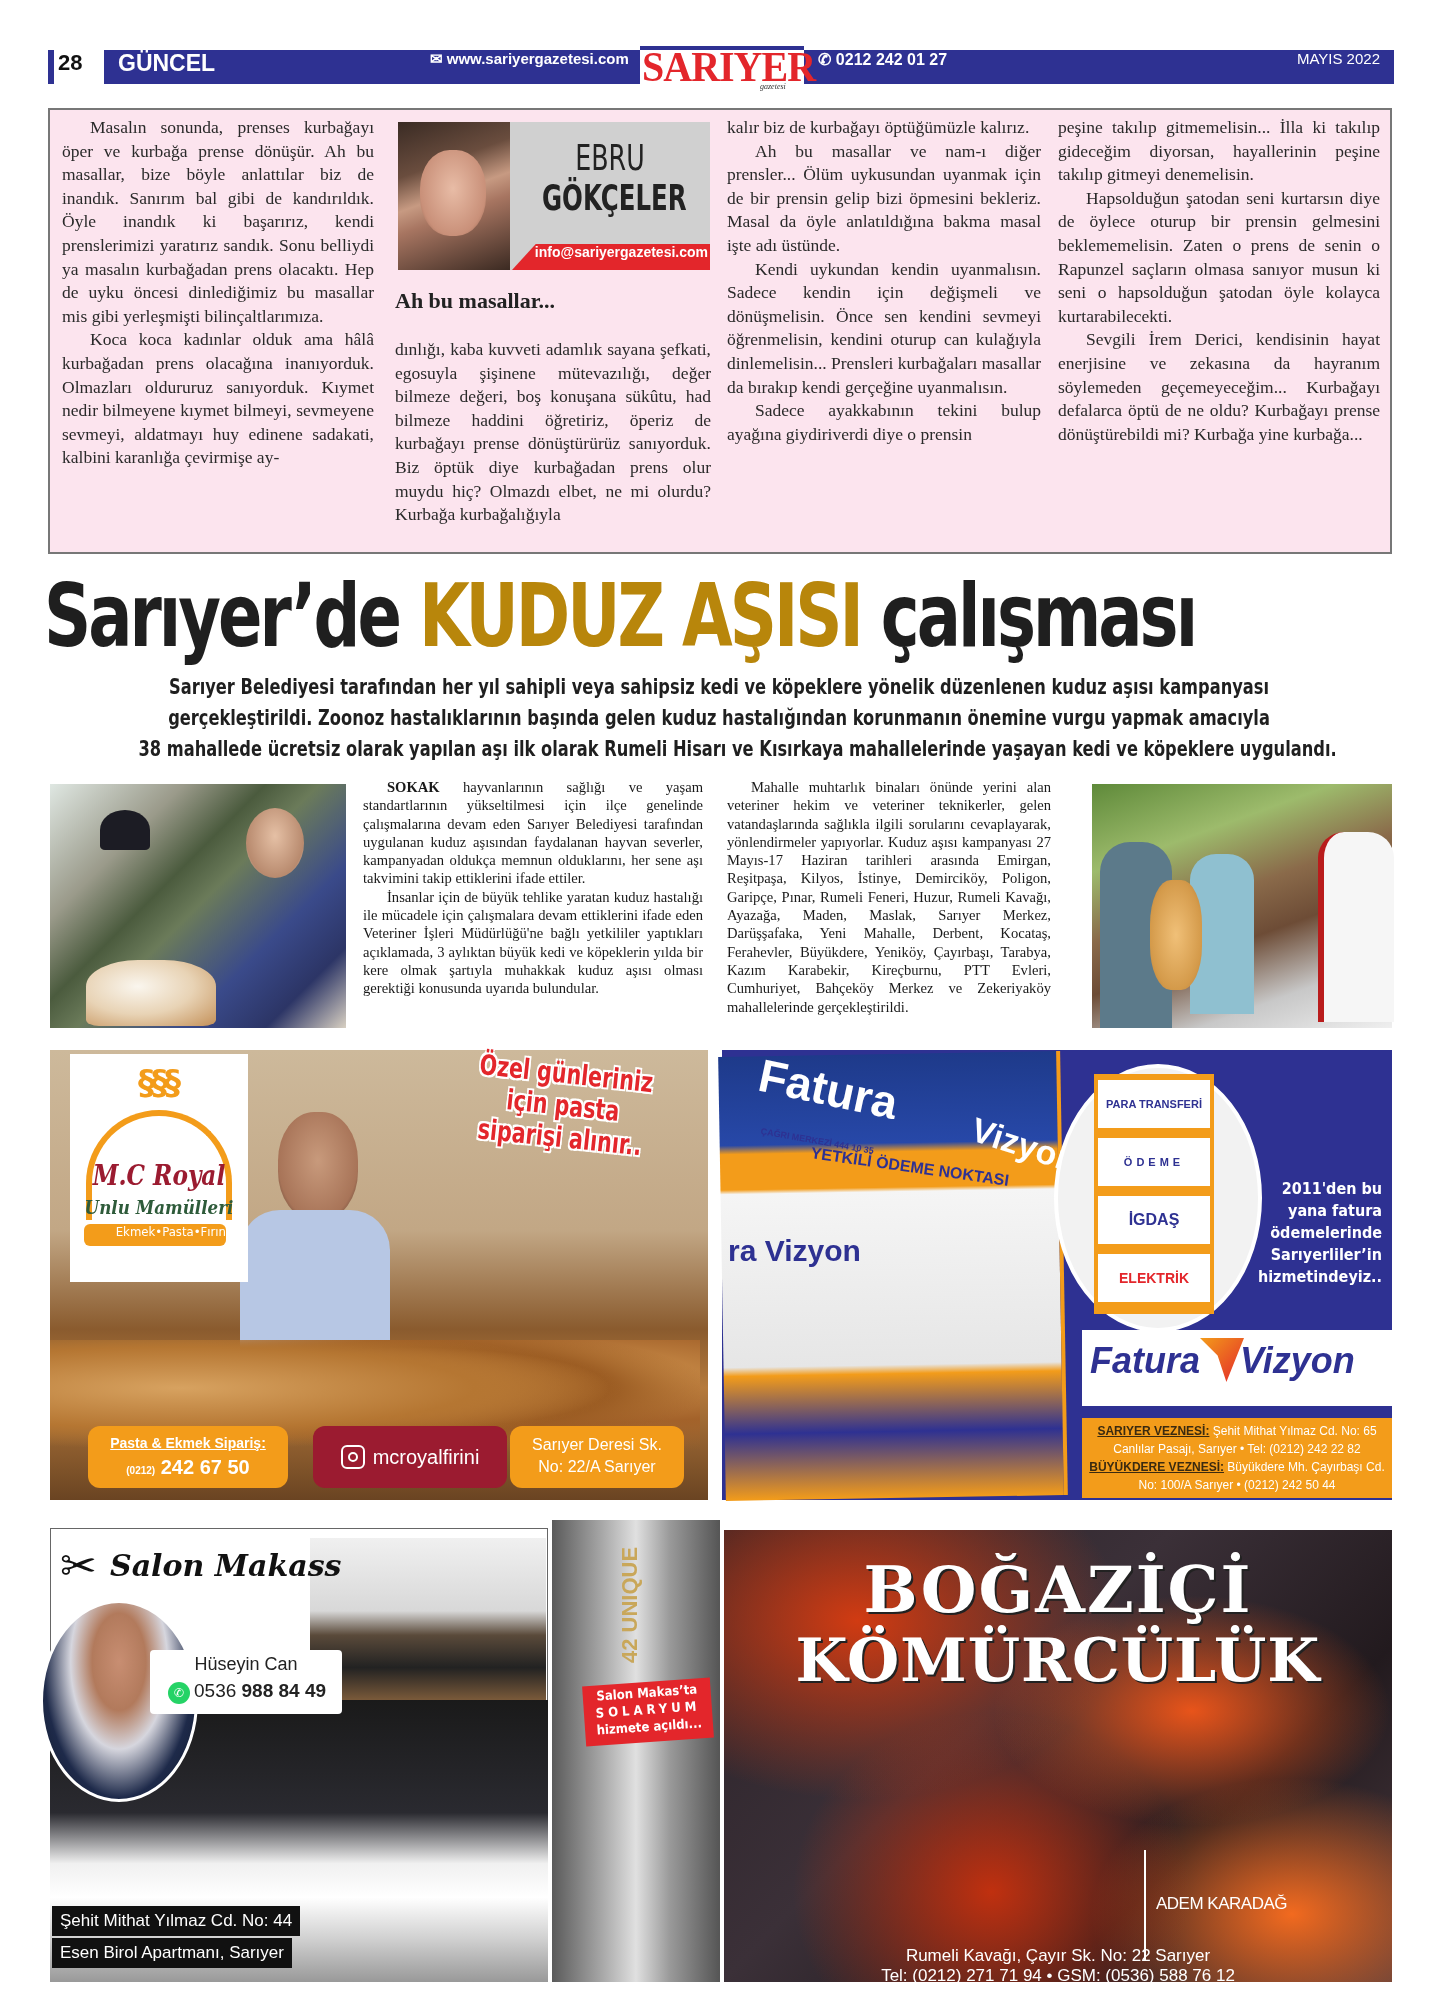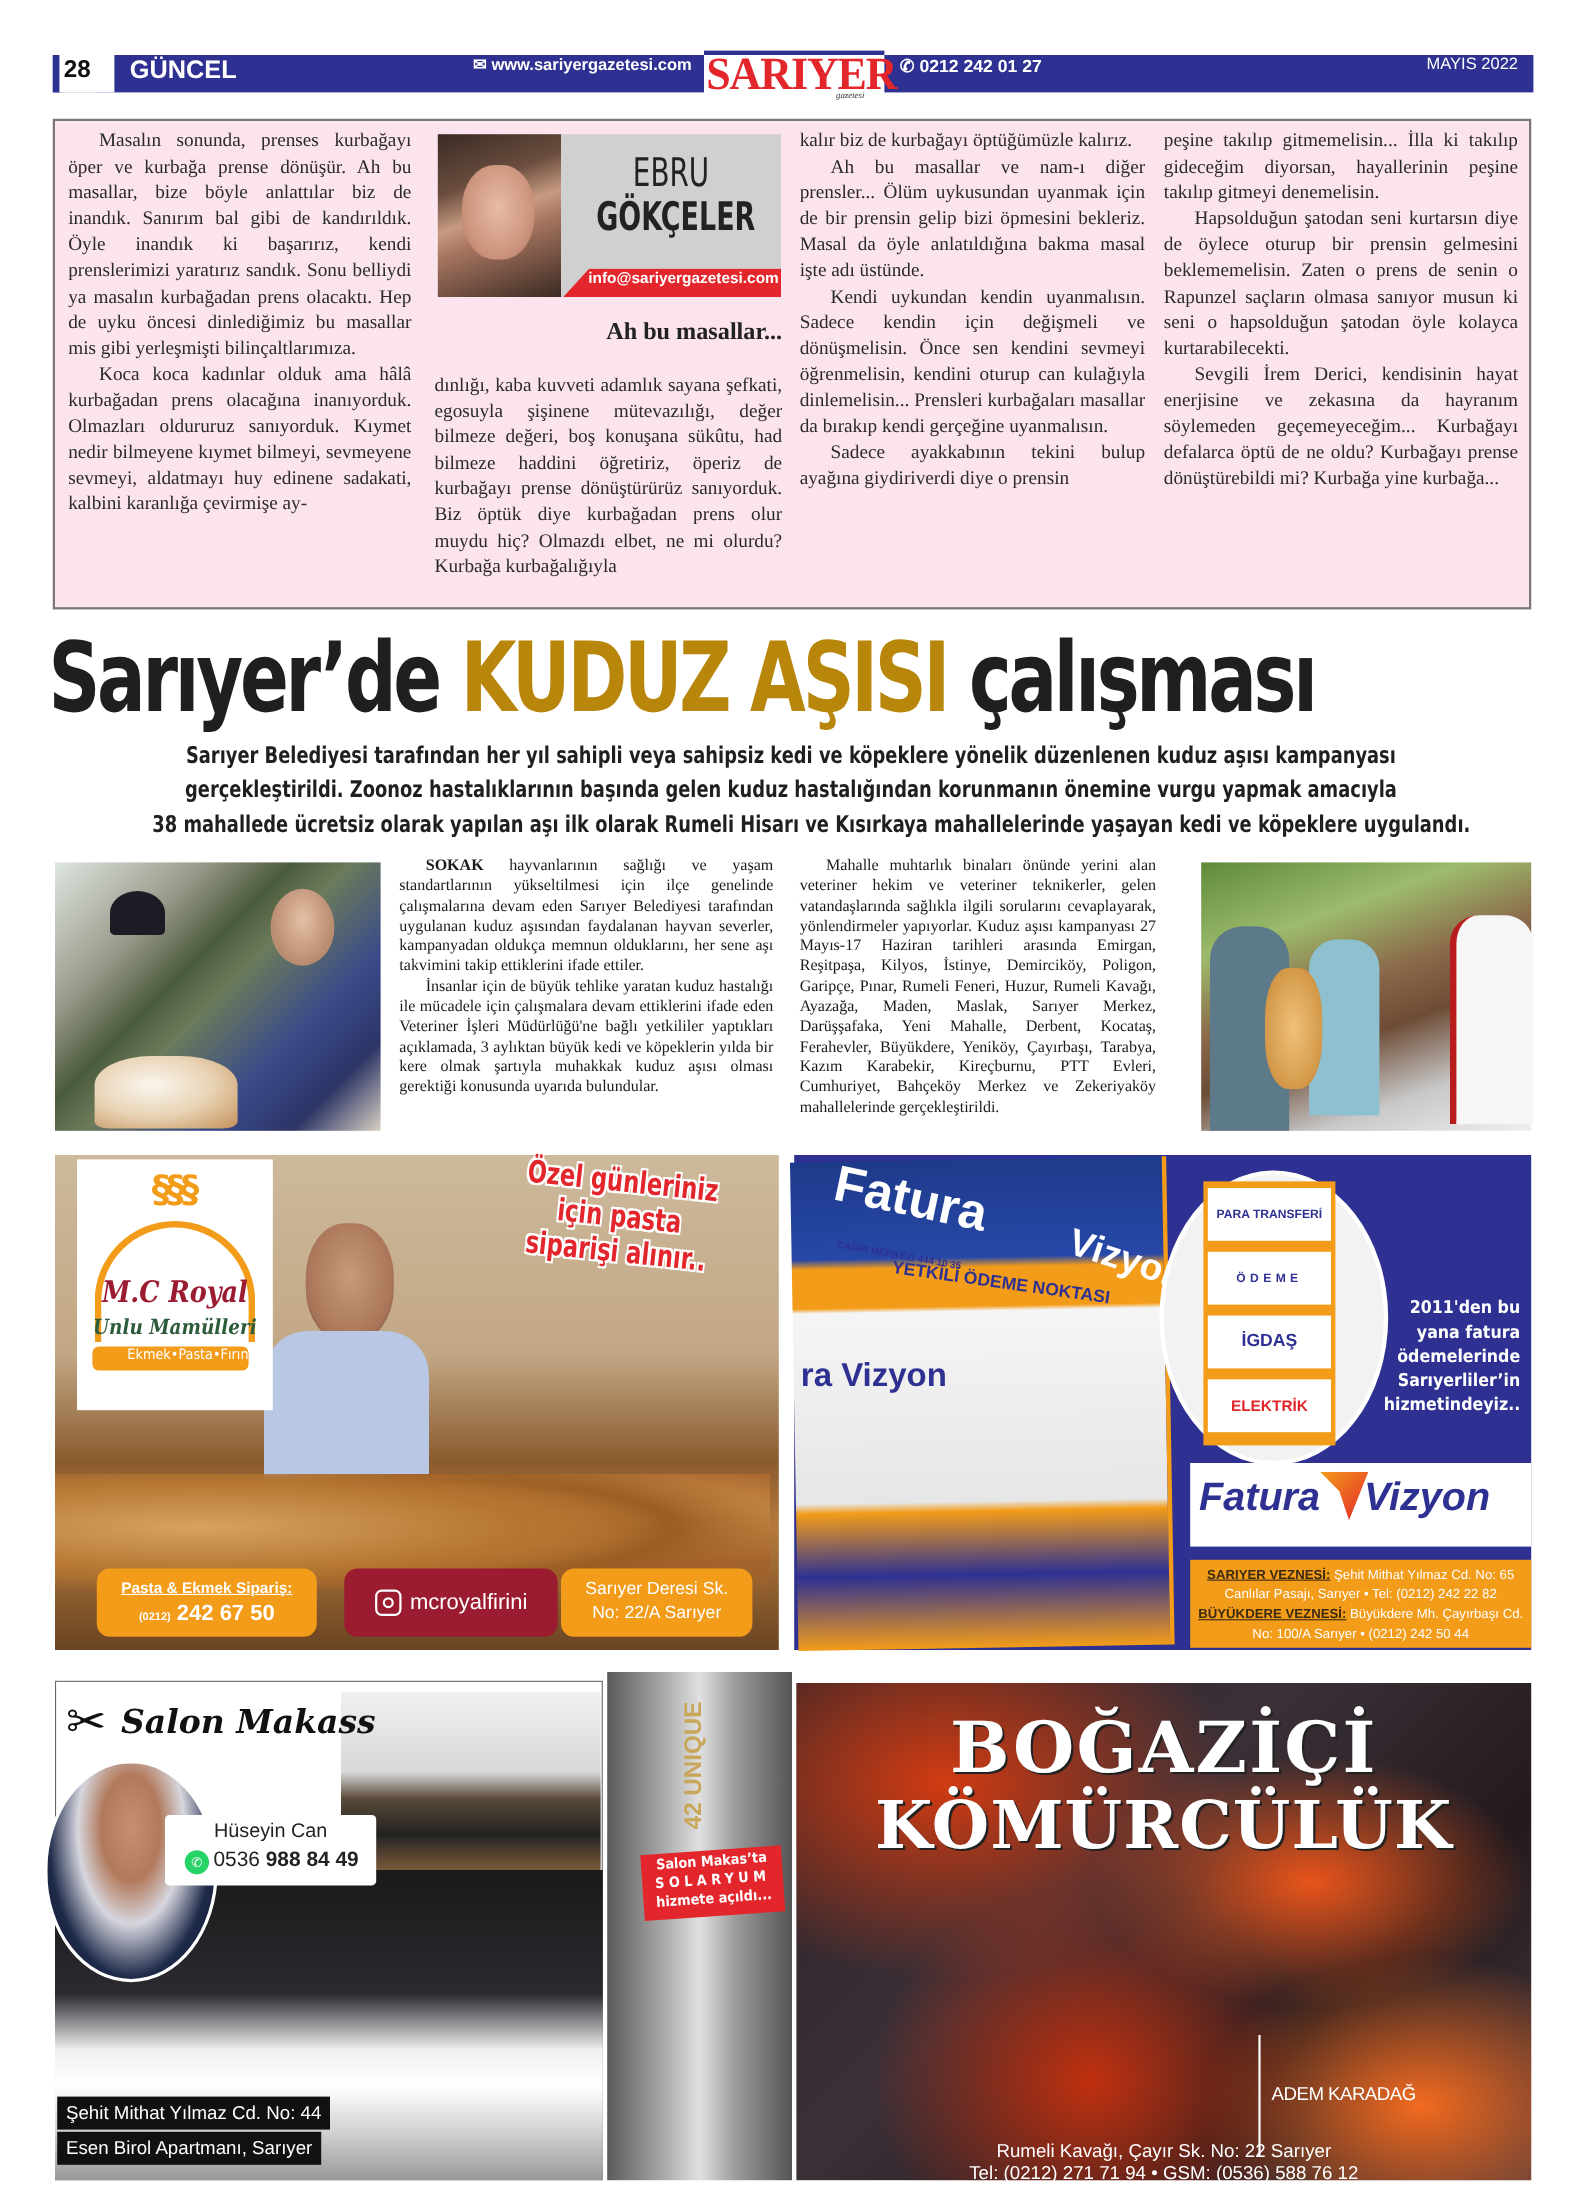--- a/index.html
+++ b/index.html
@@ -27,21 +27,21 @@
   .op-c2{left:395px;top:338px;width:316px;}
   .op-c3{left:727px;top:116px;width:314px;}
   .op-c4{left:1058px;top:116px;width:322px;}
   .au-photo{left:398px;top:122px;width:112px;height:148px;background:linear-gradient(160deg,#3a2b24 0%,#6a4d3e 30%,#c79a82 48%,#a77561 60%,#3b2a22 100%);}
   .au-face{left:420px;top:150px;width:66px;height:86px;border-radius:45%;background:radial-gradient(ellipse at 50% 45%,#e8bca6 0%,#c99079 70%,#7a4e3c 100%);}
   .au-panel{left:510px;top:122px;width:200px;height:148px;background:#d0d0d0;}
   .au-first{left:510px;top:138px;width:200px;text-align:center;font:36px/40px "DejaVu Sans Condensed","DejaVu Sans",sans-serif;color:#222;transform:scaleX(.78);}
   .au-last{left:510px;top:178px;width:200px;text-align:center;font:bold 36px/40px "DejaVu Sans",sans-serif;color:#222;transform:scaleX(.68);}
   .au-mail{left:512px;top:244px;width:198px;height:26px;background:#e3262b;clip-path:polygon(12% 0,100% 0,100% 100%,0 100%);}
   .au-mail-t{left:520px;top:244px;width:188px;text-align:right;line-height:26px;font:bold 14px "Liberation Sans",sans-serif;color:#fff;}
-  .op-title{left:395px;top:288px;width:316px;text-align:right;font:bold 22px "Liberation Serif",serif;color:#222;}
+  .op-title{left:395px;top:288px;width:316px;text-align:left;font:bold 22px "Liberation Serif",serif;color:#222;}
   
   .hl{left:44px;top:568px;width:1350px;height:96px;font:bold 88px/96px "DejaVu Sans",sans-serif;letter-spacing:-4px;white-space:nowrap;transform-origin:0 0;transform:scaleX(.745);}
   .hl .blk{color:#1f1f1f;}
   .hl .gld{color:#b8860b;}
   .sub{left:44px;top:672px;width:1350px;text-align:center;font:bold 21px/31px "DejaVu Sans Condensed","DejaVu Sans",sans-serif;color:#1f1f1f;}
   .sub span{display:block;transform:scaleX(.86);white-space:nowrap;}
   
   .ph1{left:50px;top:784px;width:296px;height:244px;background:linear-gradient(135deg,#dfe7e2 0%,#9a9a8a 25%,#4b5b3e 40%,#6b7b5a 50%,#3a4a8a 70%,#2c3566 85%,#d8d0c2 100%);}
   .ph1-dog{left:86px;top:960px;width:130px;height:66px;border-radius:40% 40% 10% 10%;background:radial-gradient(ellipse at 40% 40%,#faf6ee 0%,#e8d3b5 50%,#c49058 100%);}
   .ph1-head{left:246px;top:808px;width:58px;height:70px;border-radius:50%;background:radial-gradient(ellipse at 50% 40%,#e5c0a5 0%,#b88a6e 70%,#d8d8d8 100%);}

